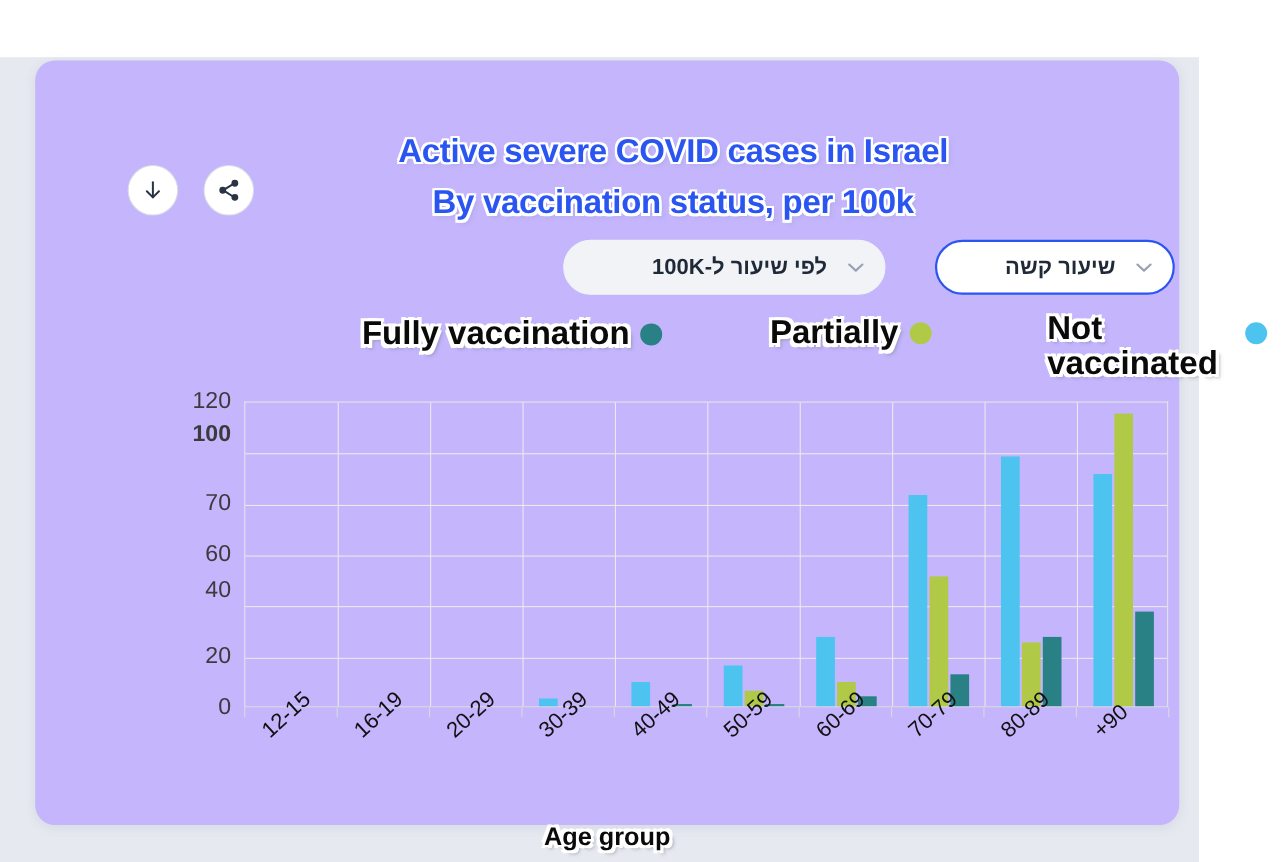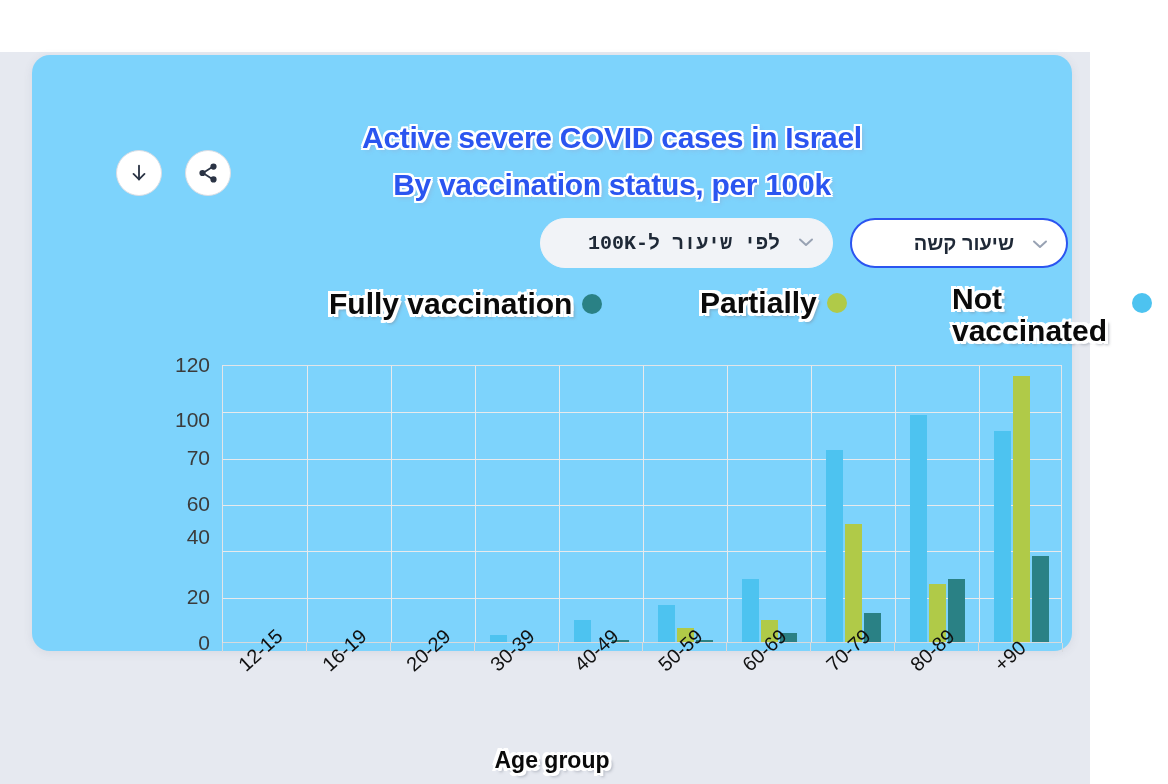--- a/index.html
+++ b/index.html
@@ -16,22 +16,22 @@
     position: absolute; left: 0; top: 52px; width: 1090px; height: 732px;
     background: #e6e9f0;
   }
   .page-bg-right {
     position: absolute; left: 1090px; top: 0; width: 78px; height: 784px;
     background: #ffffff;
   }
 
   
   .card {
-    position: absolute; left: 32px; top: 55px; width: 1040px; height: 596px;
-    background: #7dd3fc; border-radius: 18px;
+    position: absolute; left: 32px; top: 55px; width: 1040px; height: 695px;
+    background: #c4b5fd; border-radius: 18px;
     box-shadow: 0 2px 10px rgba(80,90,120,0.10);
   }
 
   
   .icon-btn {
     position: absolute; width: 46px; height: 46px; border-radius: 50%;
     border: 1px solid #d9dde4; background: #ffffff;
     display: flex; align-items: center; justify-content: center;
     cursor: pointer;
   }
@@ -55,22 +55,22 @@
 
   
   .dropdown {
     position: absolute; height: 50px; border-radius: 25px;
     display: flex; align-items: center; justify-content: flex-start;
     padding: 0 18px; gap: 14px; cursor: pointer;
     direction: rtl;
     font-size: 20px; font-weight: bold; color: #1f2937;
   }
   #dd-rate {
-    left: 508px; top: 163px; width: 293px;
-    background: #f1f3f7; border: 1px solid #f1f3f7; font-family: Liberation Mono, monospace;
+    left: 480px; top: 163px; width: 293px;
+    background: #f1f3f7; border: 1px solid #f1f3f7;
   }
   #dd-rate .dd-label { direction: rtl; unicode-bidi: embed; }
   #dd-severe {
     left: 818px; top: 163px; width: 218px;
     background: #ffffff; border: 2px solid #2b55f0;
   }
   .chev { color: #98a2b3; font-size: 15px; line-height: 1; }
   .dd-label { flex: 1; text-align: right; padding-right: 4px; }
 
   
@@ -201,21 +201,21 @@
       <span class="legend-dot" id="dot-partial" style="background: rgb(176, 202, 72);"></span>
     </div>
 
     <div class="plot-wrap">
       <div id="yticks">
           <div class="ytick-pos" style="top: 588px;">0</div>
           <div class="ytick-pos" style="top: 541.667px;">20</div>
           <div class="ytick-pos" style="top: 482px;">40</div>
           <div class="ytick-pos" style="top: 449px;">60</div>
           <div class="ytick-pos" style="top: 402.667px;">70</div>
-          <div class="ytick-pos" style="top: 365px;">100</div>
+          <div class="ytick-pos" style="top: 340px; font-weight: bold;">100</div>
           <div class="ytick-pos" style="top: 310px;">120</div>
         </div>
       <div class="plot-area" id="plot-area">
           <div class="gridline-h" style="top: 231.667px;"></div>
           <div class="gridline-h" style="top: 185.333px;"></div>
           <div class="gridline-h" style="top: 139px;"></div>
           <div class="gridline-h" style="top: 92.6667px;"></div>
           <div class="gridline-h" style="top: 46.3333px;"></div>
           <div class="gridline-v" style="left: 84px;"></div>
           <div class="gridline-v" style="left: 168px;"></div>

